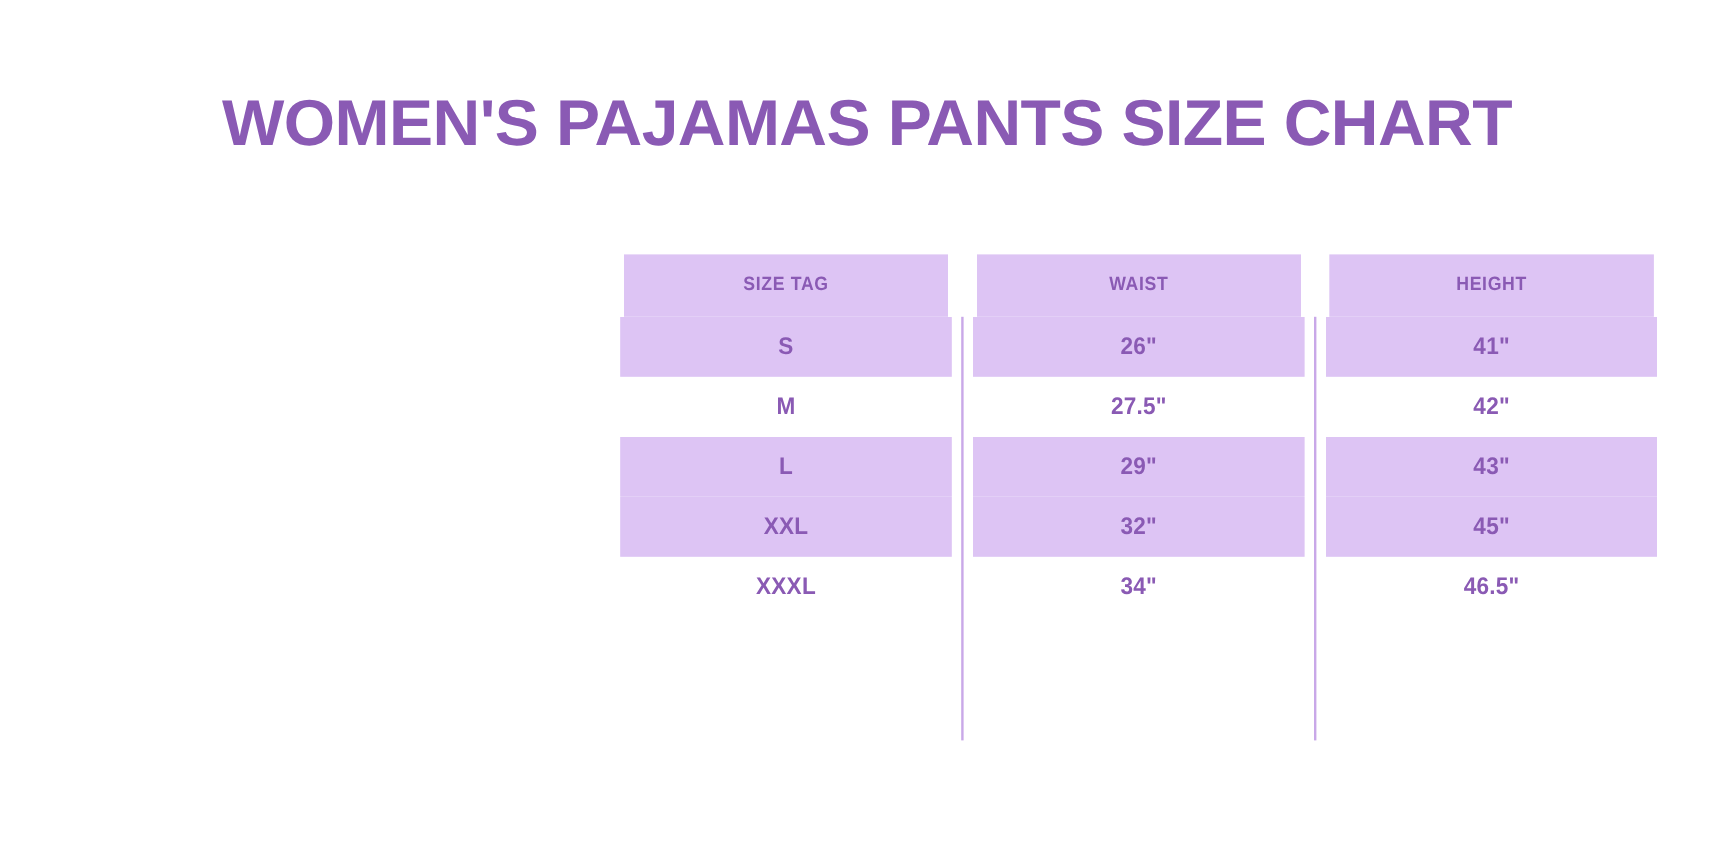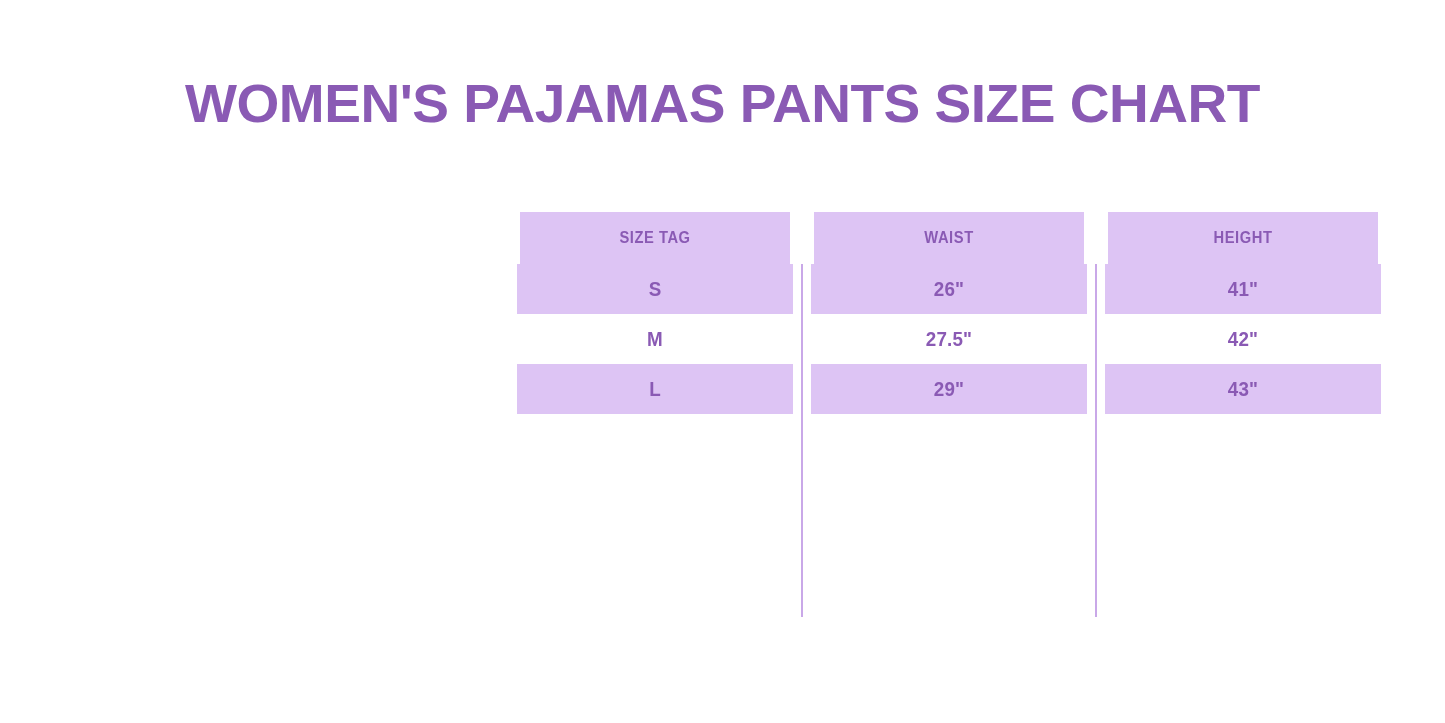--- a/index.html
+++ b/index.html
@@ -122,20 +122,30 @@
         <tr class="row-plain">
           <td>M</td>
           <td>27.5"</td>
           <td>42"</td>
         </tr>
         <tr class="row-band">
           <td>L</td>
           <td>29"</td>
           <td>43"</td>
         </tr>
+        <tr class="row-band">
+          <td>XXL</td>
+          <td>32"</td>
+          <td>45"</td>
+        </tr>
+        <tr class="row-plain">
+          <td>XXXL</td>
+          <td>34"</td>
+          <td>46.5"</td>
+        </tr>
       </tbody>
     </table>
 
     <div class="col-divider d1"></div>
     <div class="col-divider d2"></div>
   </div>
 
 </div>
 
 </body></html>

